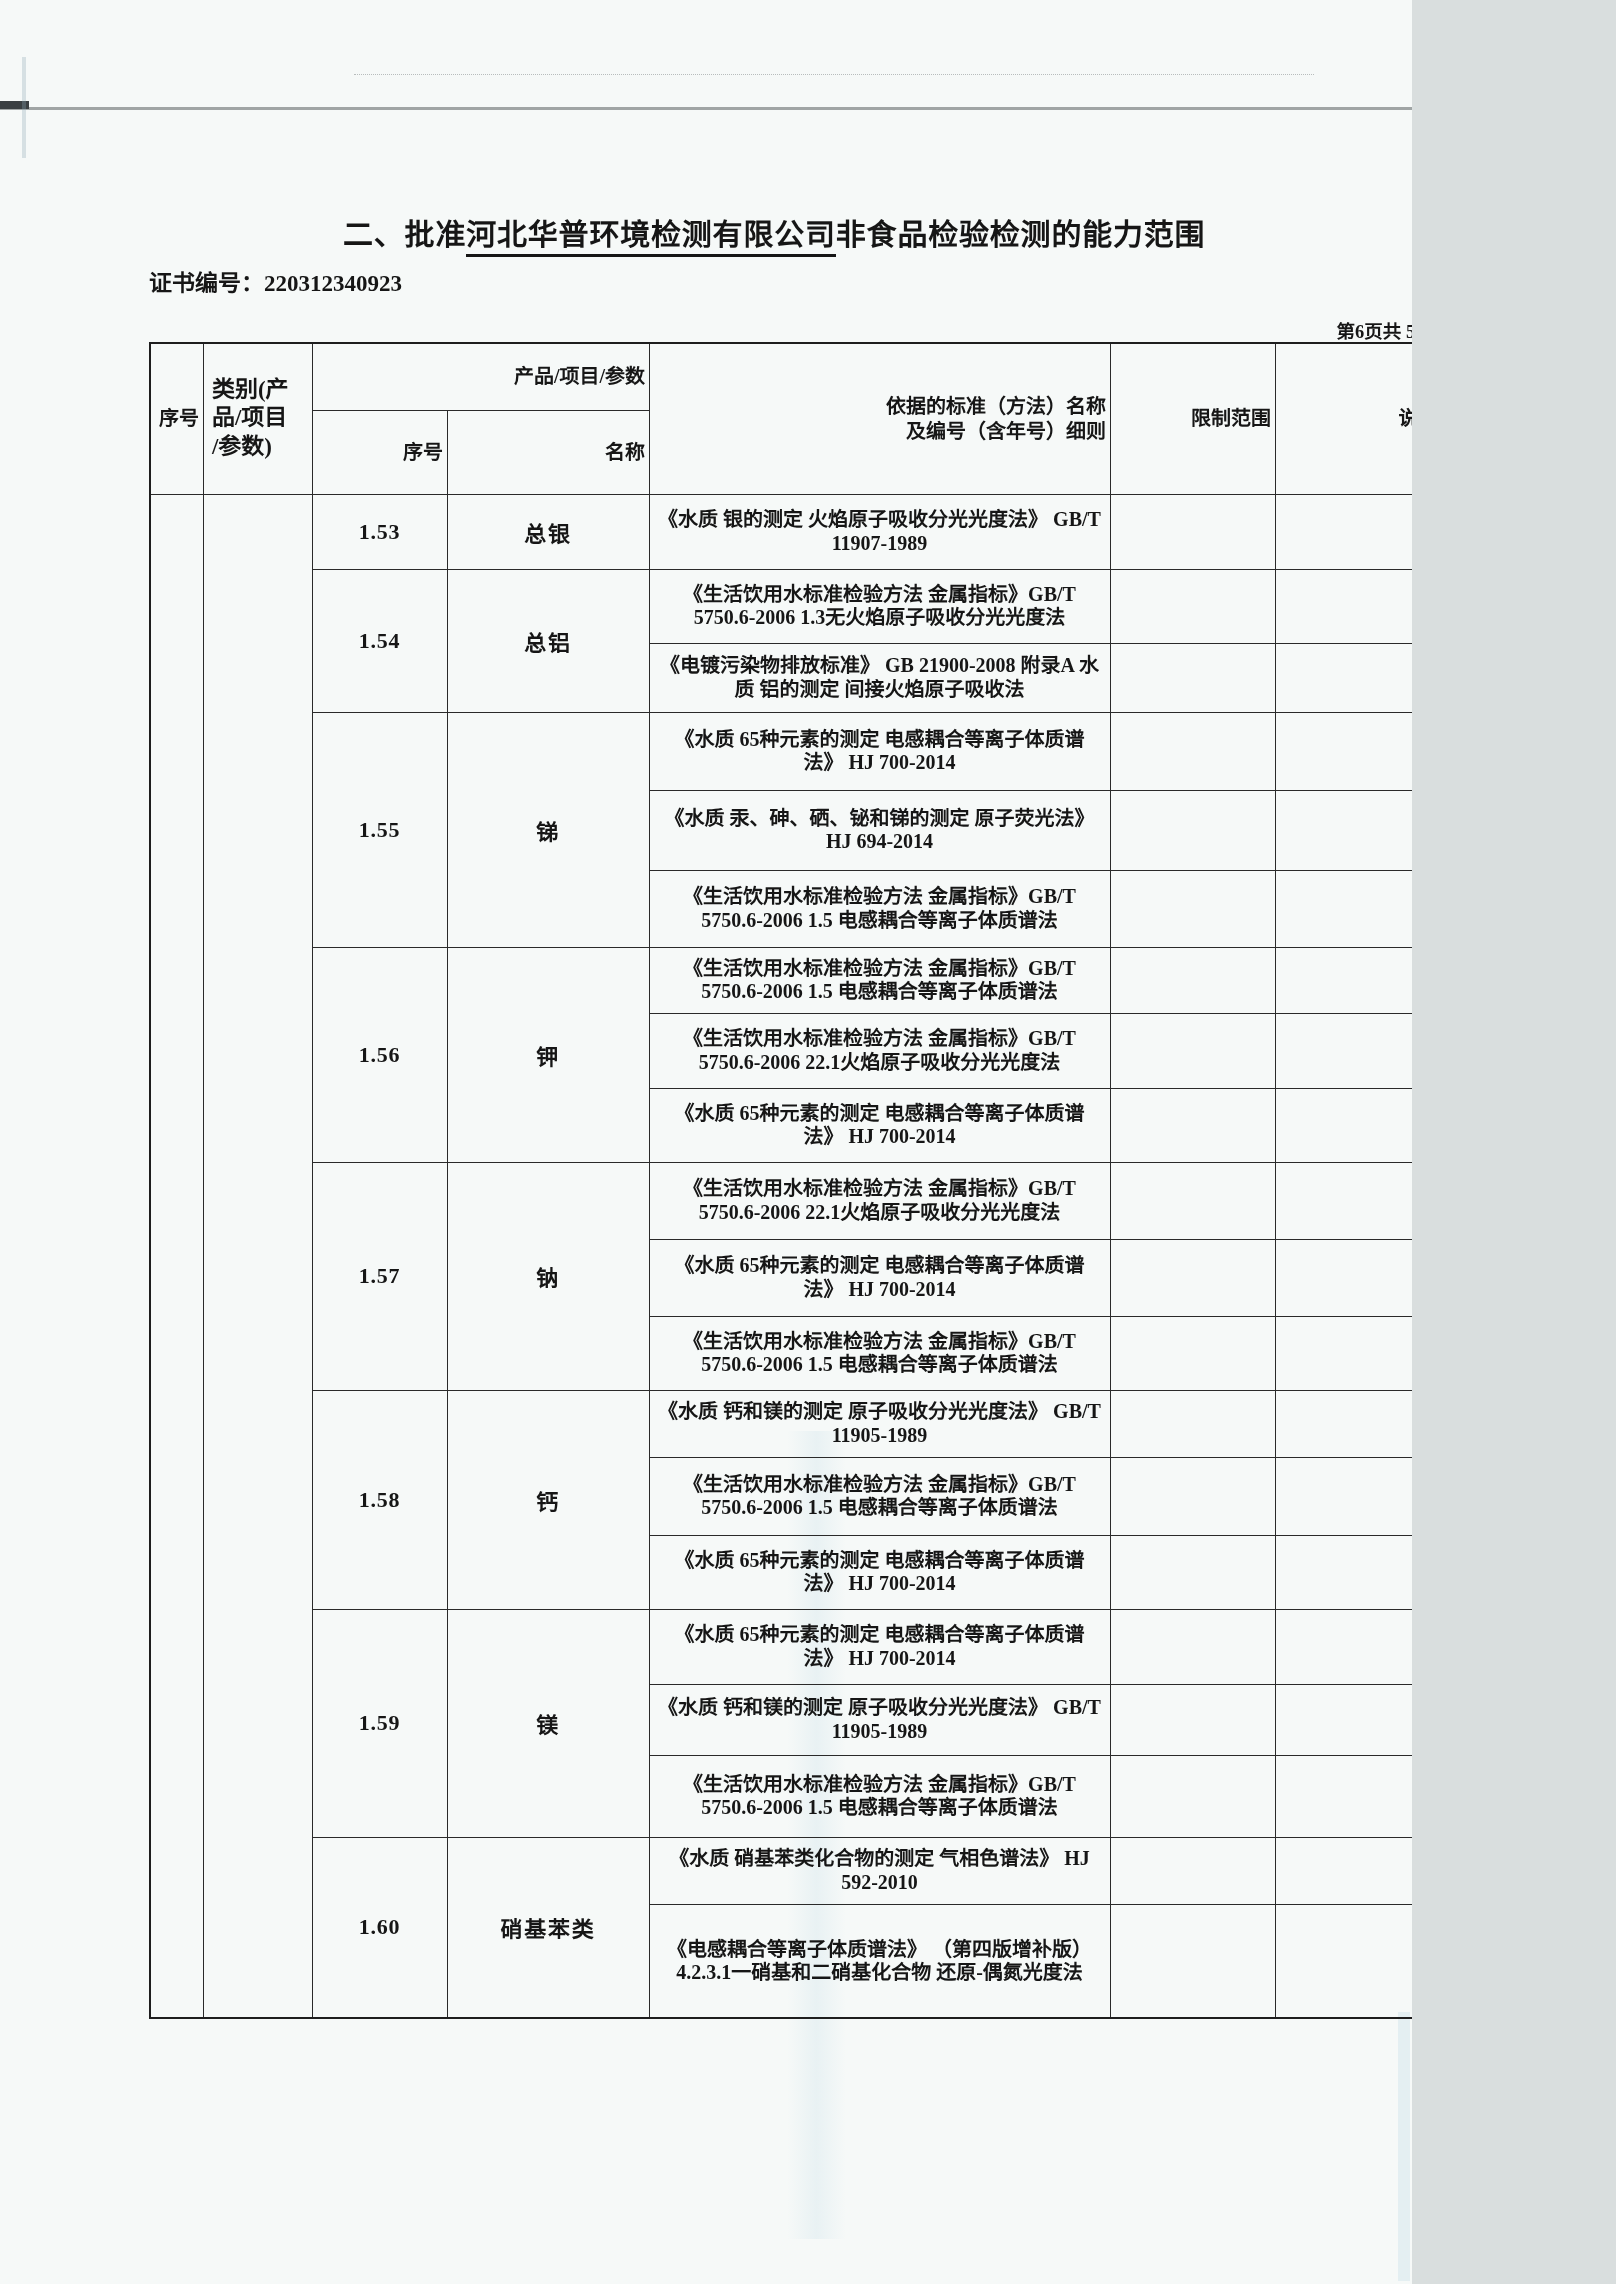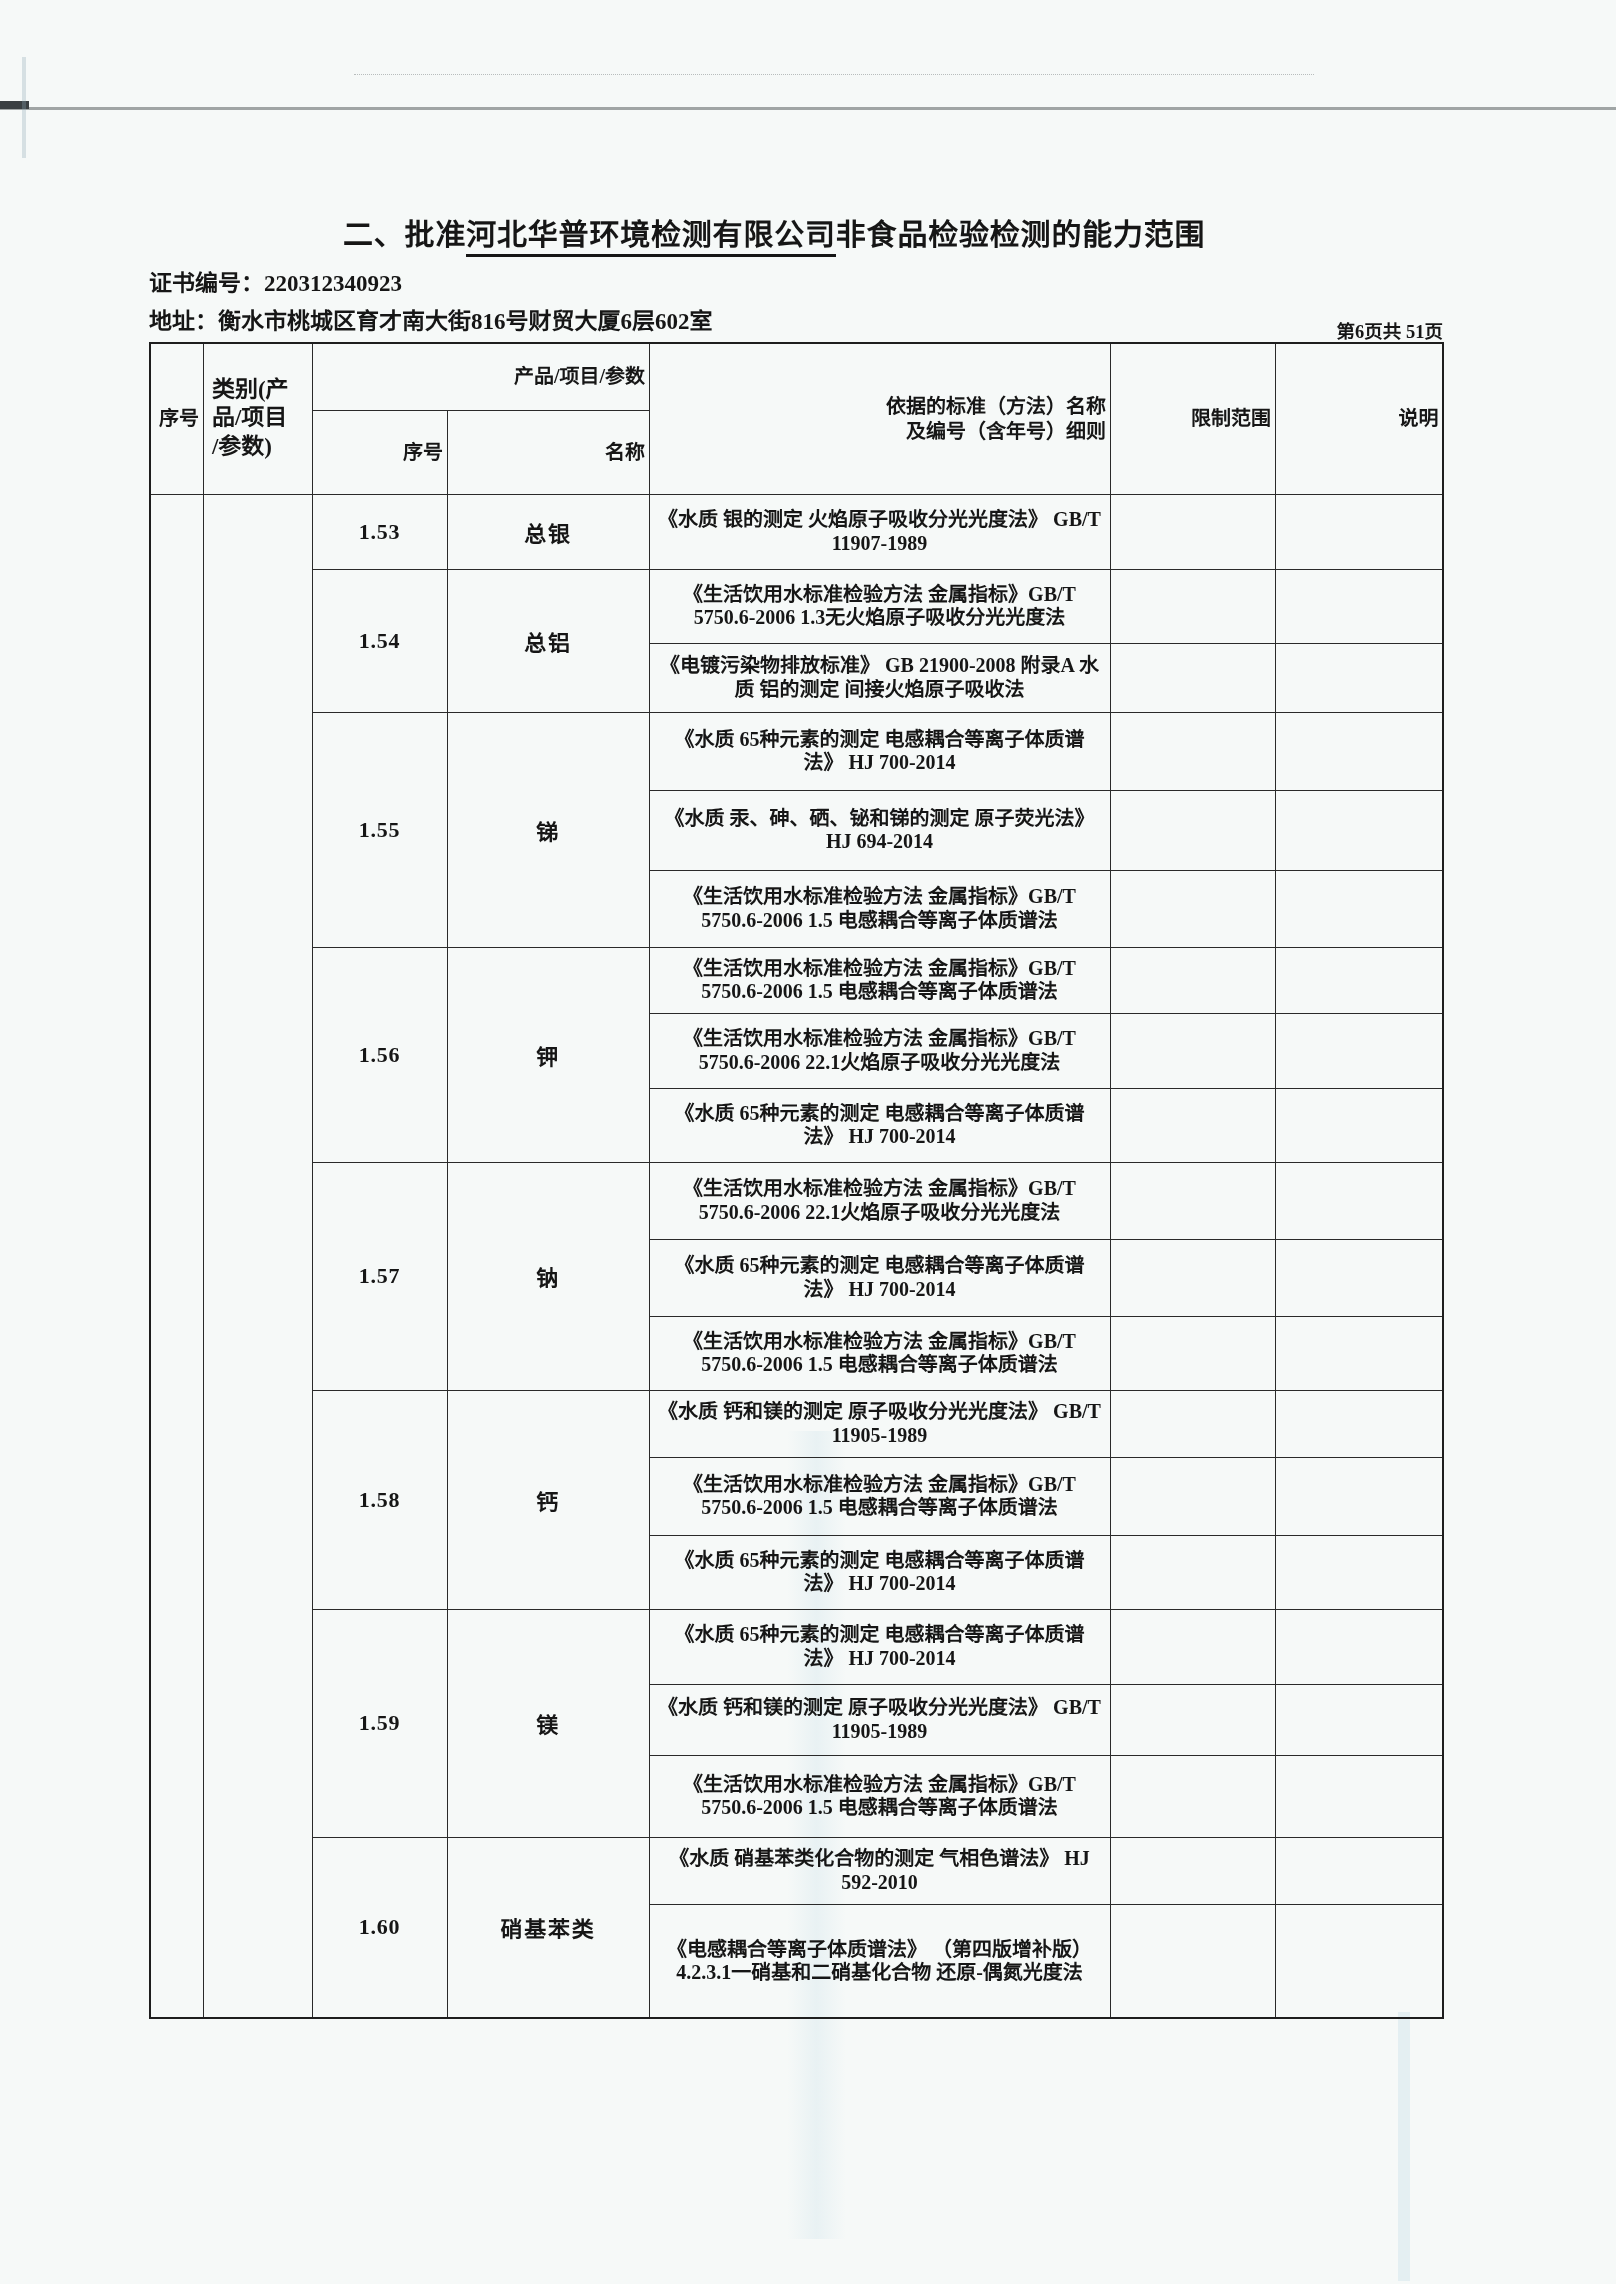--- a/index.html
+++ b/index.html
@@ -1,19 +1,19 @@
 <!DOCTYPE html>
 <html lang="zh-CN" style="font-size:13.5px"><head>
 <meta charset="utf-8">
 <style>
   * { margin:0; padding:0; box-sizing:border-box; }
   html,body { background:#d9dede; }
   .page {
     position:relative;
-    width:1616px; height:2284px;
+    width:1412px; height:2284px;
     background:#f6f9f8;
     font-family:"Liberation Serif","DejaVu Serif",serif;
     color:#161616;
     overflow:hidden;
   }
   
   .artifact-topline { position:absolute; top:107px; left:0; width:1616px; height:2.5px; background:#a0a5a5; }
   .artifact-left-dash { position:absolute; top:101px; left:0; width:29px; height:7.6px; background:#3a3f42; }
   .artifact-dotline { position:absolute; top:74px; left:354px; width:960px; height:0; border-top:1.7px dotted #b8bdbd; }
   .artifact-vstreak1 { position:absolute; top:57px; left:22px; width:4.2px; height:101px; background:rgba(140,165,180,0.30); }
@@ -57,21 +57,20 @@
   <div class="artifact-left-dash"></div>
   <div class="artifact-dotline"></div>
   <div class="artifact-vstreak1"></div>
   <div class="artifact-vstreak2"></div>
   <div class="artifact-vstreak3"></div>
 
   <div class="doc-title"><span>二、批准</span><span class="u">河北华普环境检测有限公司</span><span>非食品检验检测的能力范围</span></div>
 
   <div class="cert-line"><span>证书编号：</span><span>220312340923</span></div>
 
-  <div class="addr-line"><span>地址：</span><span>衡水市桃城区育才南大街816号财贸大厦6层602室</span></div>
 
   <div class="page-indicator">第6页共 51页</div>
 
   <table class="cap">
     <colgroup>
       <col style="width:53px">
         <col style="width:109px">
         <col style="width:135px">
       <col style="width:202px">
         <col style="width:461px">

